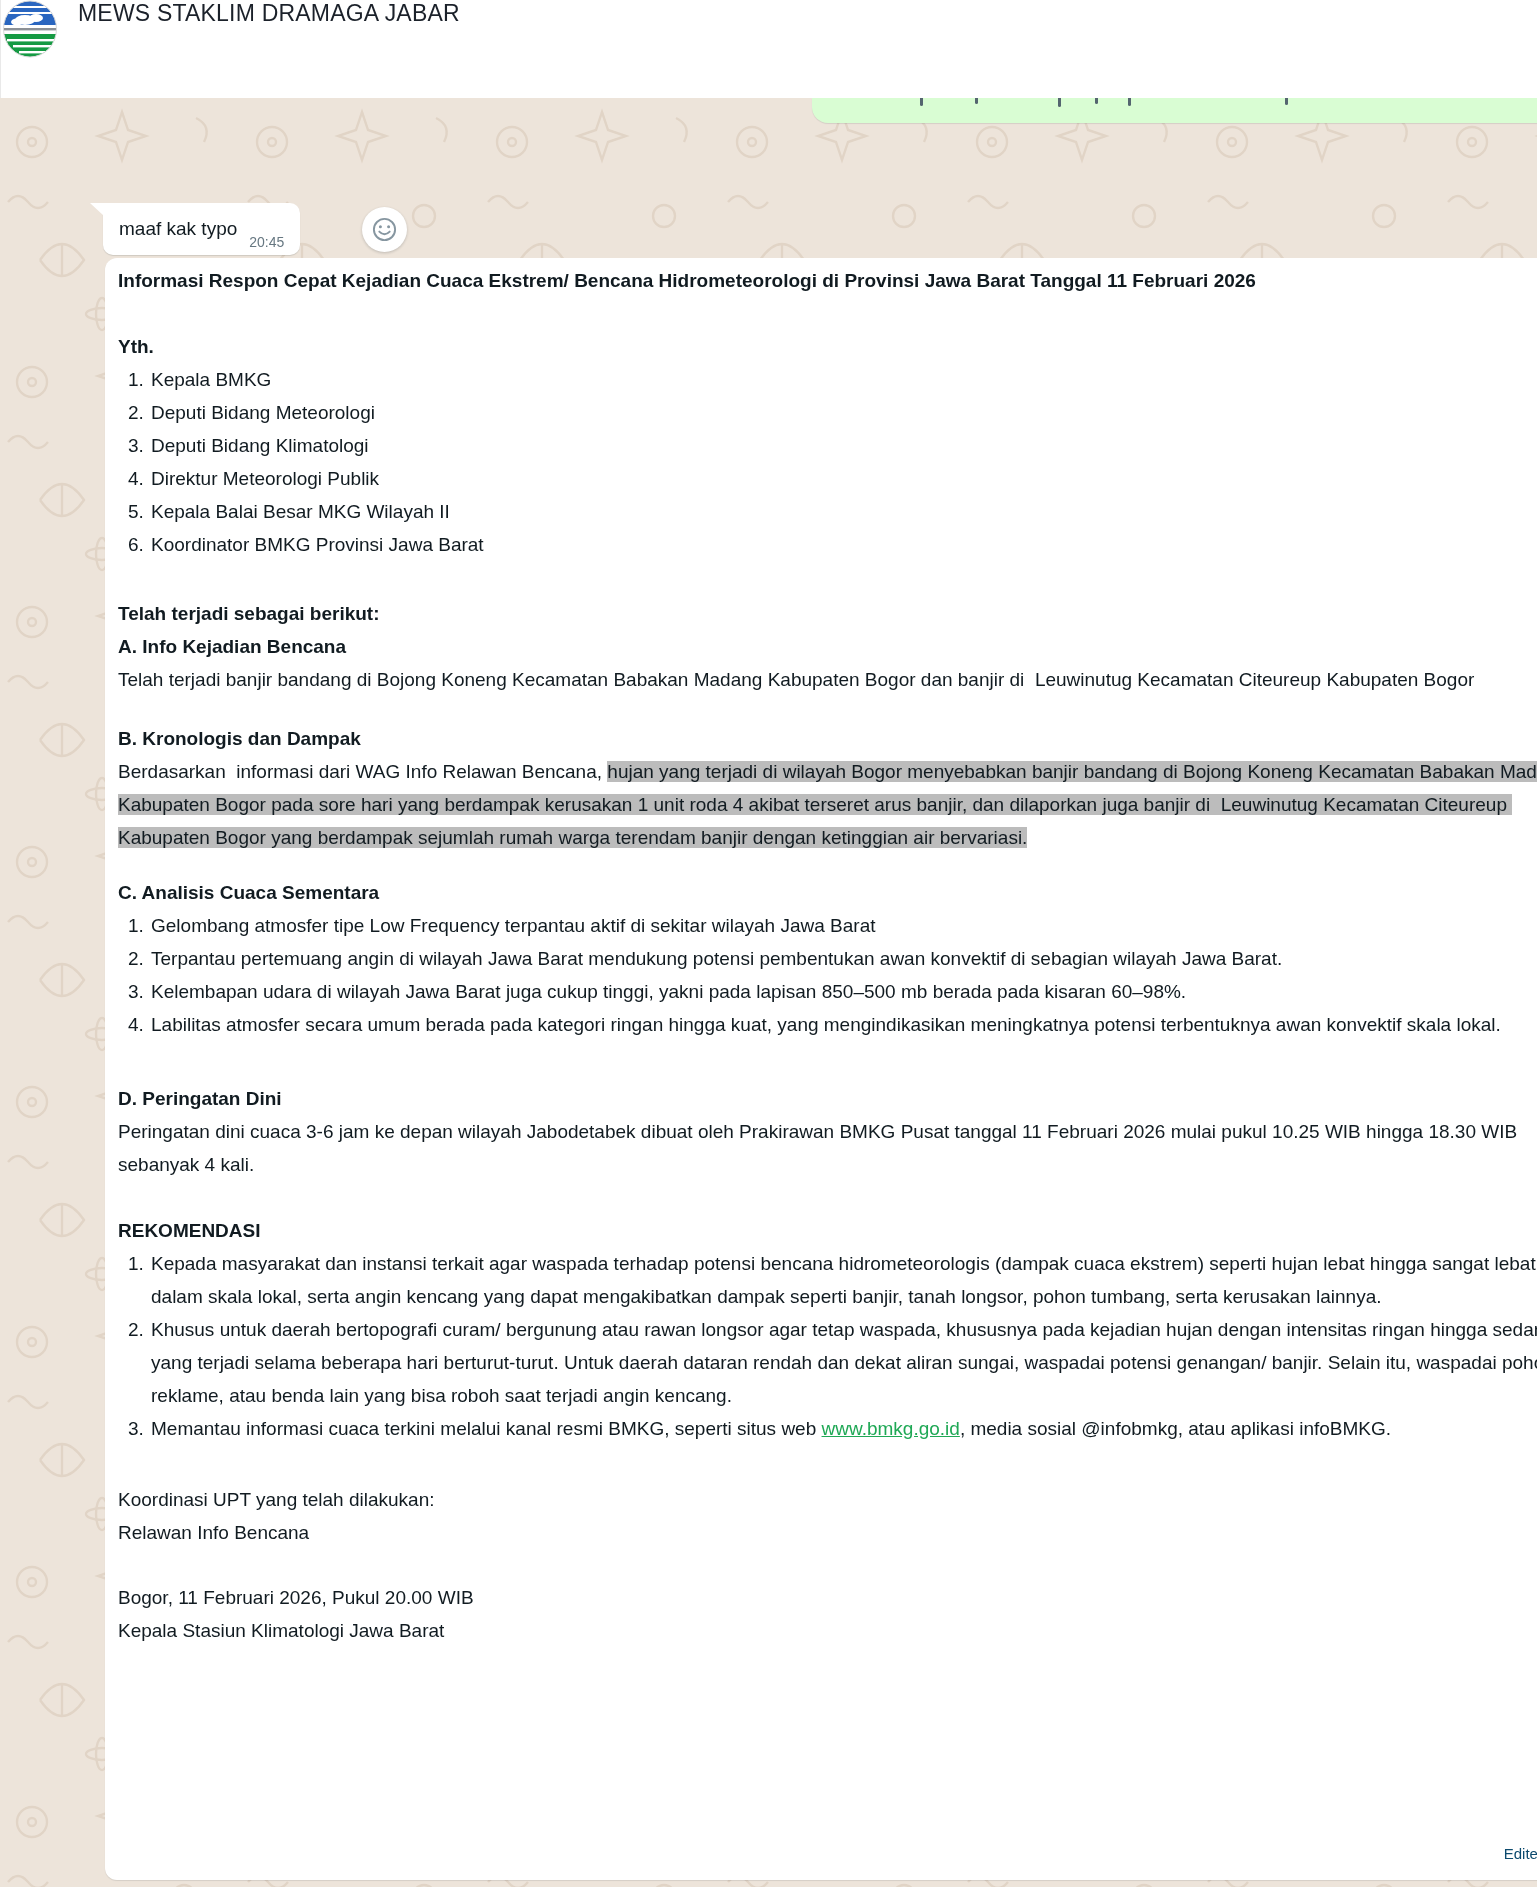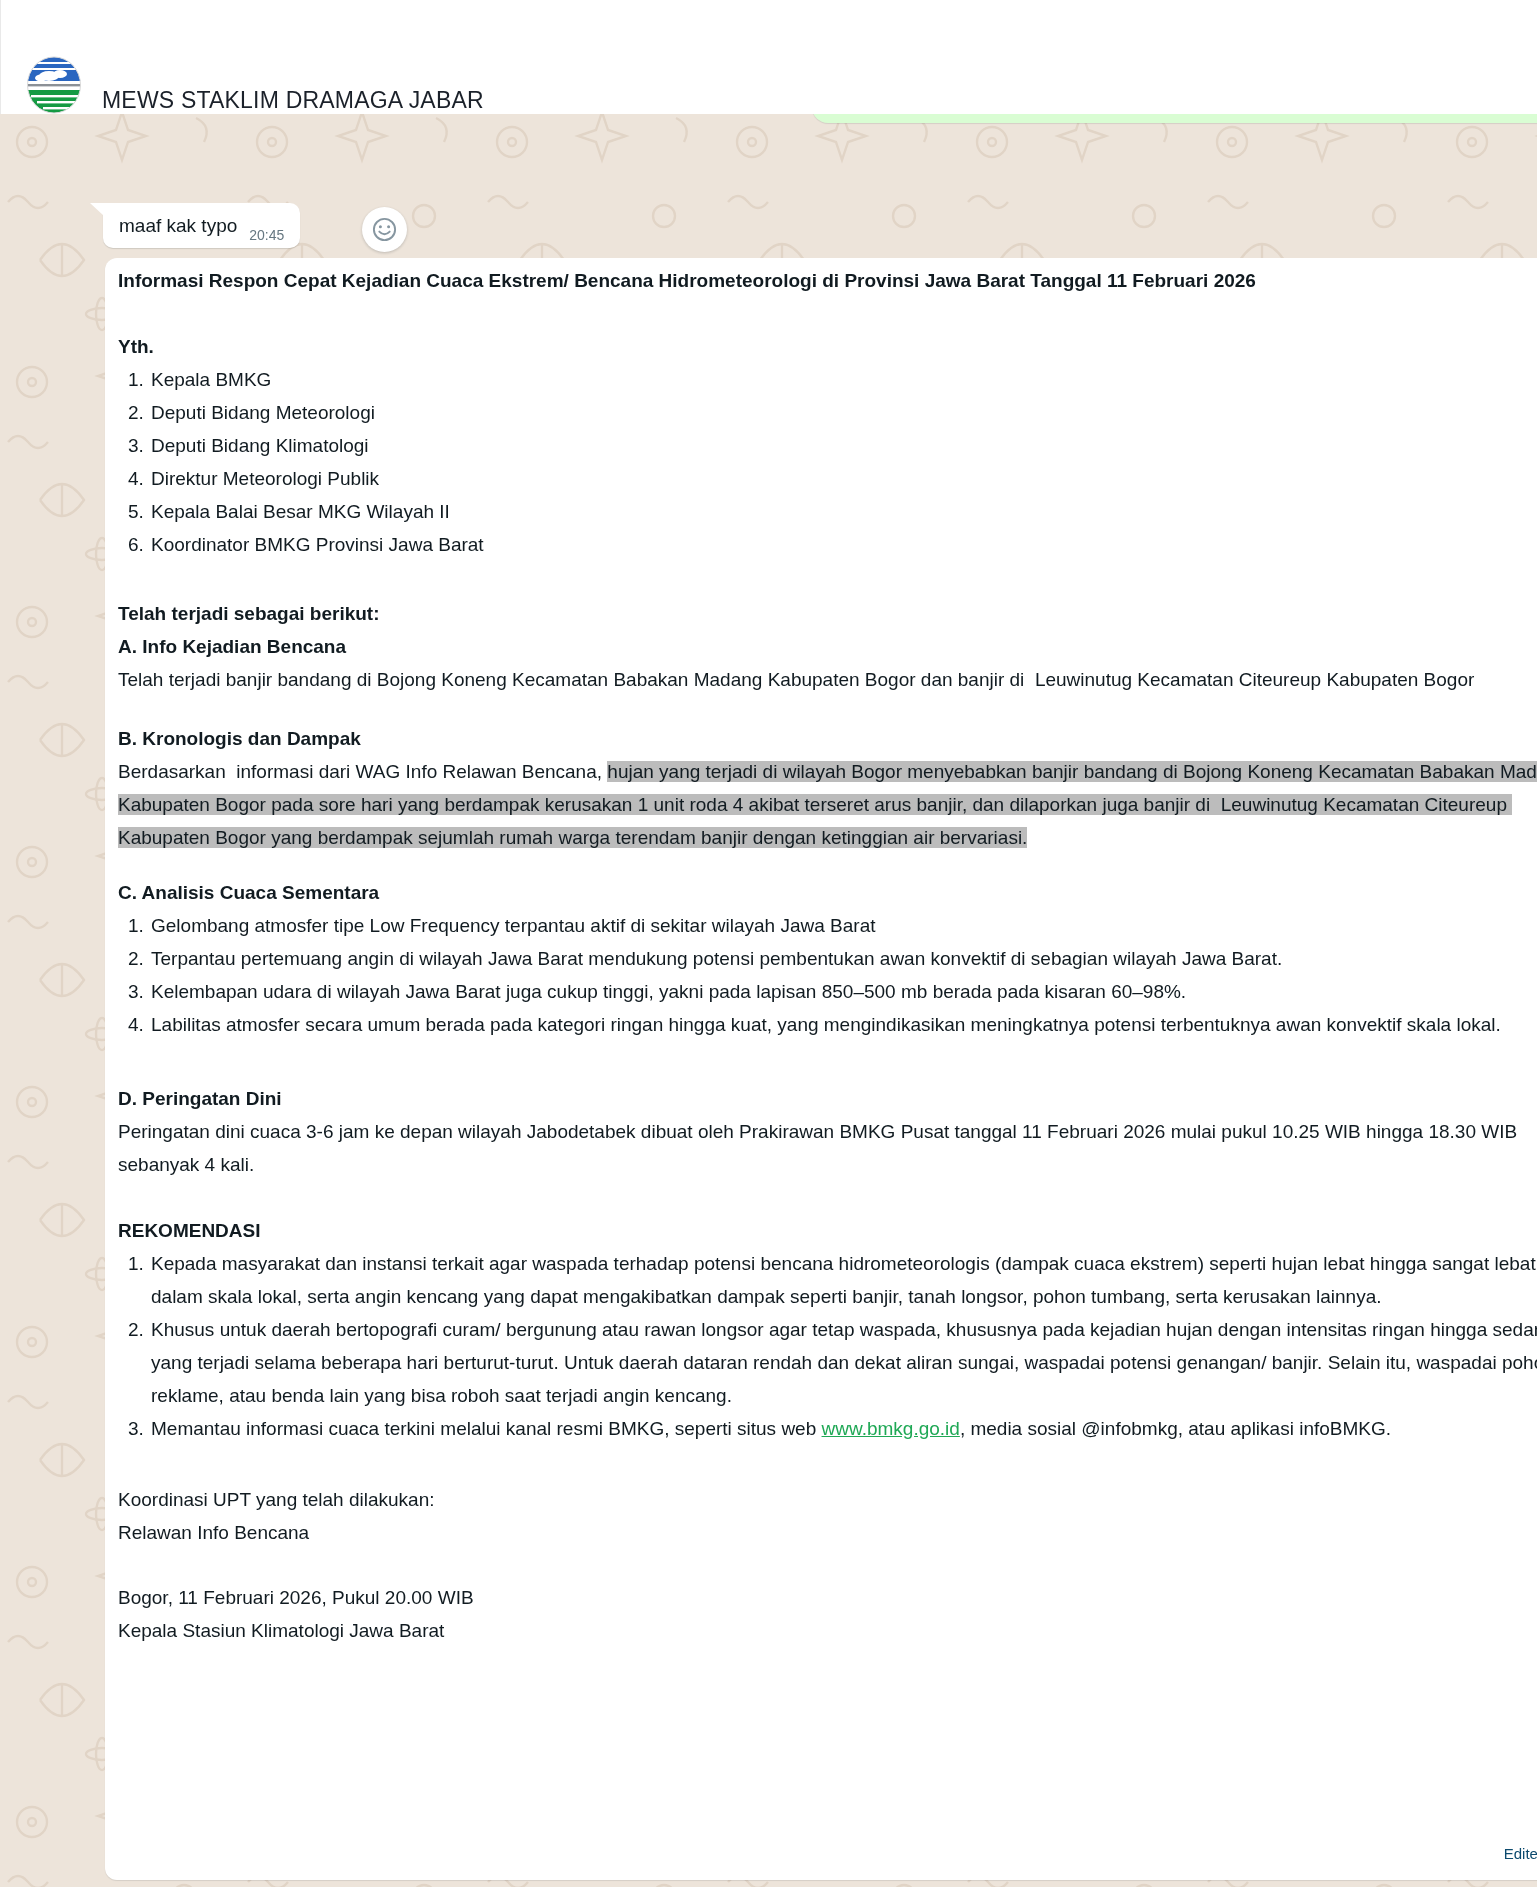--- a/index.html
+++ b/index.html
@@ -4,39 +4,39 @@
 <style>
   html,body{margin:0;padding:0;}
   body{
     width:1537px;height:1887px;position:relative;overflow:hidden;
     background:#ffffff;
     font-family:"Liberation Sans","DejaVu Sans",sans-serif;
     color:#111b21;
   }
   
   .app-header{
-    position:absolute;top:0;left:0;right:0;height:114px;background:#ffffff;
-    display:flex;align-items:flex-end;padding-left:24px;box-sizing:border-box;
+    position:absolute;top:0;left:0;right:0;height:98px;background:#ffffff;
+    display:flex;align-items:flex-start;box-sizing:border-box;
     border-left:1px solid #e9e9e9;z-index:3;
   }
   .logo{width:58px;height:58px;flex:0 0 auto;}
   .header-title{font-size:23px;letter-spacing:.2px;color:#1b212a;margin-left:19px;font-weight:400;}
   
   .chat{position:absolute;top:98px;left:0;right:0;bottom:0;background:#ede4da;}
   .chat-pattern{position:absolute;inset:0;width:100%;height:100%;}
   
   .sent-bubble{
     position:absolute;top:0;left:812px;width:740px;height:25px;
     background:#d9fdd3;border-radius:0 0 3px 16px;
     box-shadow:0 1px 1px rgba(11,20,26,.10);
   }
   .clip-mark{position:absolute;top:0;width:3px;background:#54656f;border-radius:0 0 2px 2px;}
   
   .recv-bubble{
-    position:absolute;top:105px;left:103px;height:45px;background:#ffffff;
+    position:absolute;top:105px;left:103px;height:52px;background:#ffffff;
     border-radius:0 10px 10px 10px;box-shadow:0 1px 1px rgba(11,20,26,.13);
     display:flex;align-items:center;padding:0 16px;box-sizing:border-box;
   }
   .recv-tail{position:absolute;top:0;left:-13px;}
   .recv-text{font-size:19px;color:#111b21;}
   .recv-time{font-size:14px;color:#667781;margin-left:12px;align-self:flex-end;padding-bottom:5px;}
   
   .react-btn{
     position:absolute;top:109px;left:362px;width:45px;height:45px;border-radius:50%;
     background:#ffffff;box-shadow:0 1px 3px rgba(11,20,26,.20);

